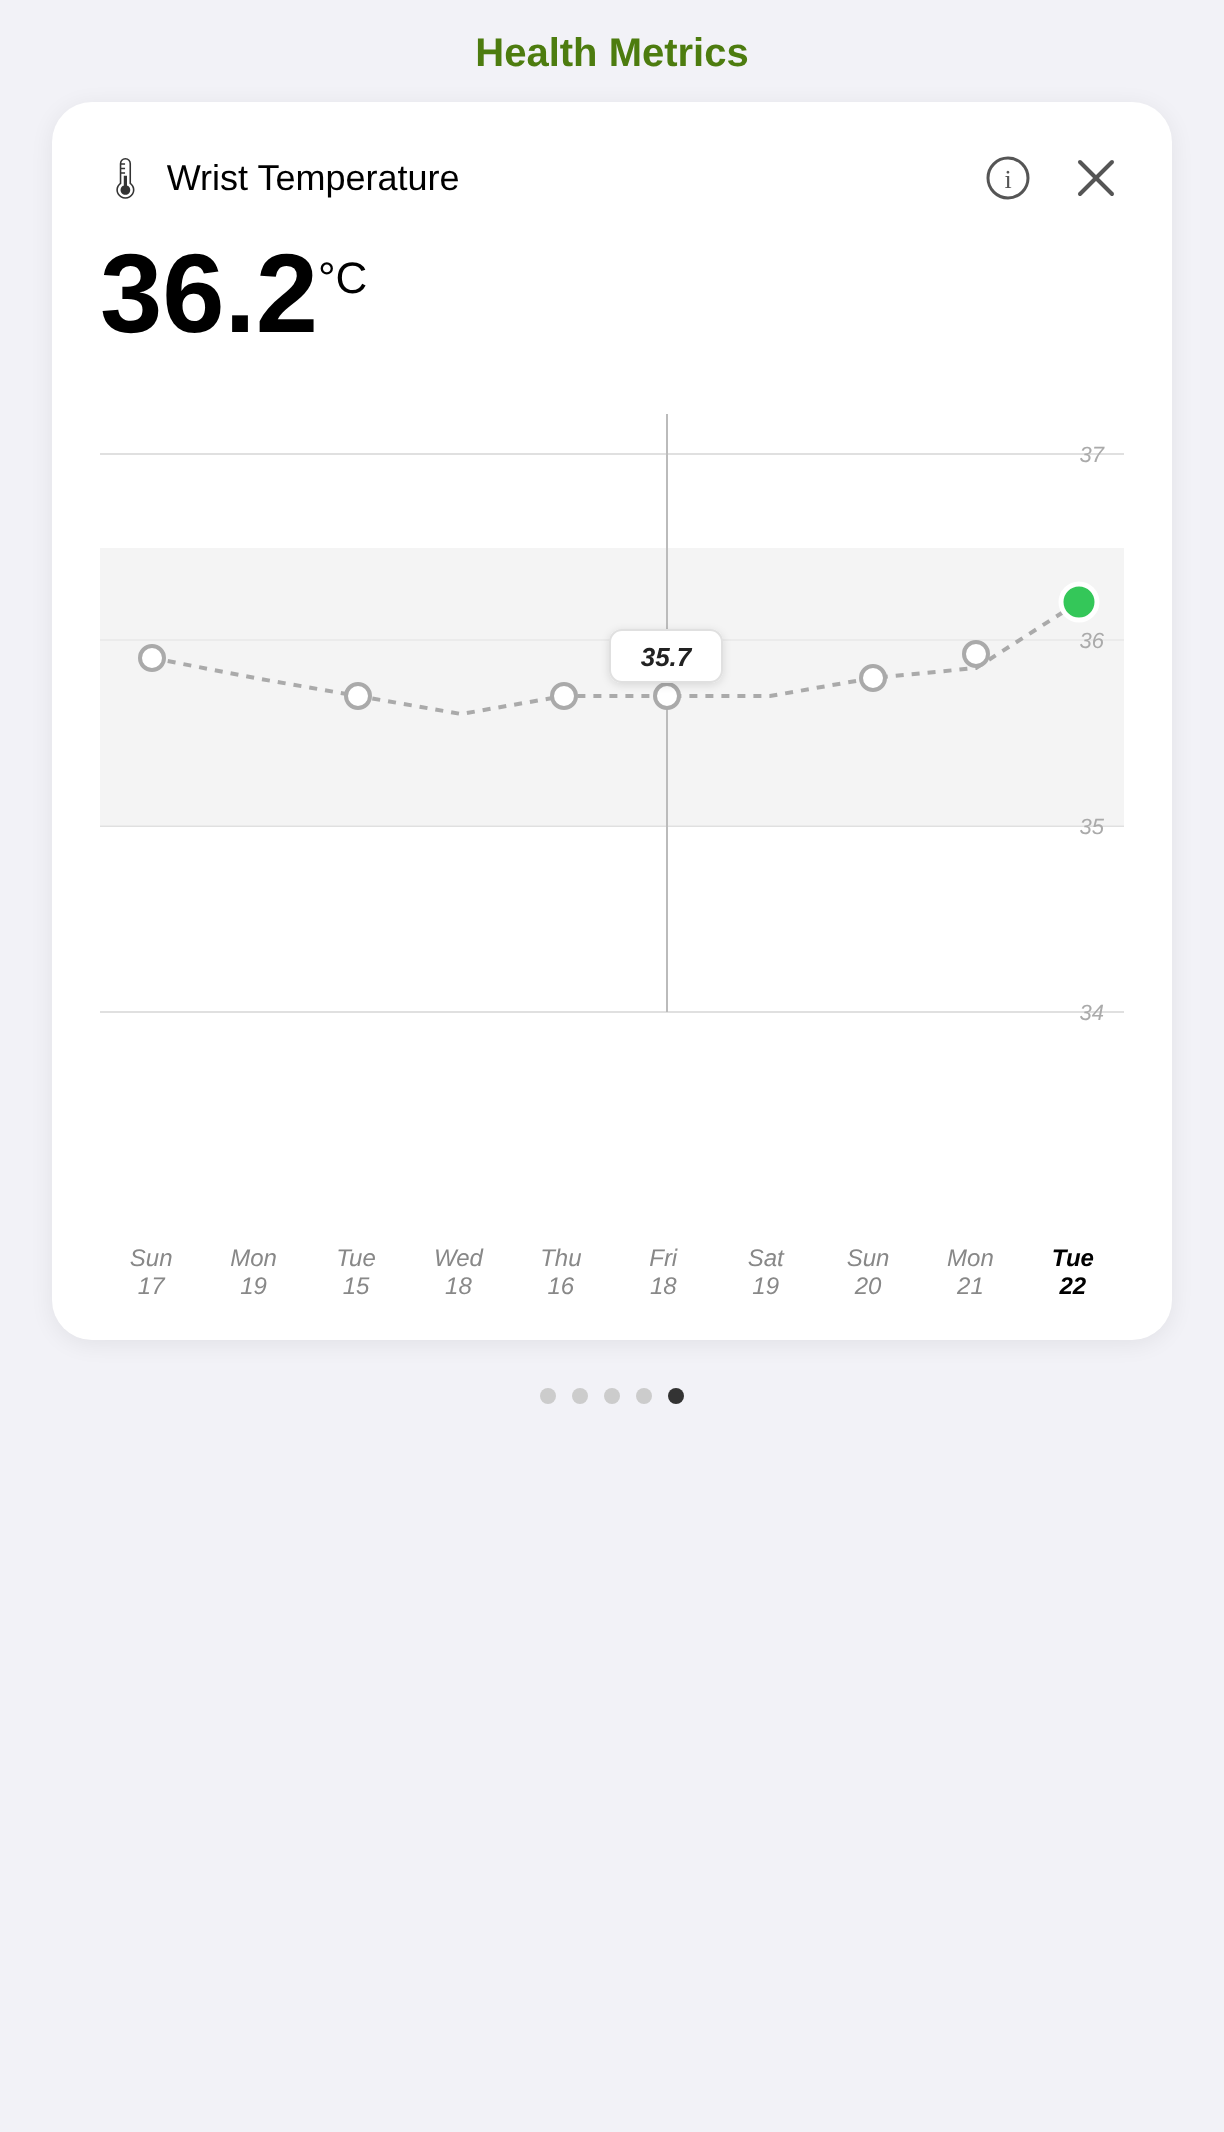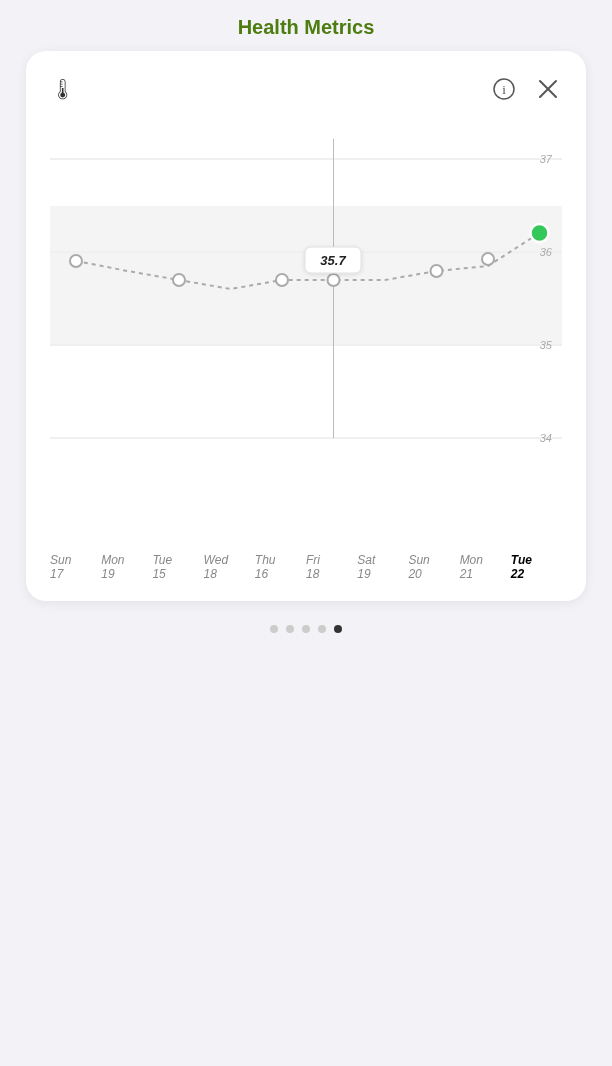--- a/index.html
+++ b/index.html
@@ -92,20 +92,21 @@
       height: 420px;
       overflow: visible;
     }
     .day-labels {
       display: flex;
       justify-content: space-between;
       padding: 8px 0 0 0;
       margin-top: 2px;
     }
     .day-label {
+      text-align: center;
       flex: 1;
     }
     .day-label .day-name {
       font-size: 12px;
       color: #888;
     }
     .day-label .day-num {
       font-size: 12px;
       color: #888;
     }
@@ -132,37 +133,41 @@
   </style>
 </head>
 <body>
 
 <div class="page-title">Health Metrics</div>
 
 <div class="card">
   <div class="card-header">
     <div class="card-header-left">
       <span class="thermo-icon">🌡</span>
+      <span class="card-title">Wrist Temperature</span>
     </div>
     <div class="card-header-right">
       <div class="icon-btn">
         <svg width="22" height="22" viewBox="0 0 22 22" fill="none">
           <circle cx="11" cy="11" r="10" stroke="#555" stroke-width="1.5"></circle>
           <text x="11" y="16" text-anchor="middle" fill="#555" font-size="13" font-family="serif">i</text>
         </svg>
       </div>
       <div class="icon-btn">
         <svg width="20" height="20" viewBox="0 0 20 20" fill="none">
           <line x1="2" y1="2" x2="18" y2="18" stroke="#555" stroke-width="2" stroke-linecap="round"></line>
           <line x1="18" y1="2" x2="2" y2="18" stroke="#555" stroke-width="2" stroke-linecap="round"></line>
         </svg>
       </div>
     </div>
   </div>
 
+  <div class="big-temp">
+    <span>36.2</span><sup>°C</sup>
+  </div>
 
 
   <div class="chart-area">
     <svg class="chart" viewBox="0 0 512 380" preserveAspectRatio="xMidYMid meet">
 
       <line x1="0" y1="20" x2="512" y2="20" stroke="#e0e0e0" stroke-width="1"></line>
       <line x1="0" y1="113" x2="512" y2="113" stroke="#e0e0e0" stroke-width="1"></line>
       <line x1="0" y1="206" x2="512" y2="206" stroke="#e0e0e0" stroke-width="1"></line>
       <line x1="0" y1="299" x2="512" y2="299" stroke="#e0e0e0" stroke-width="1"></line>
 

